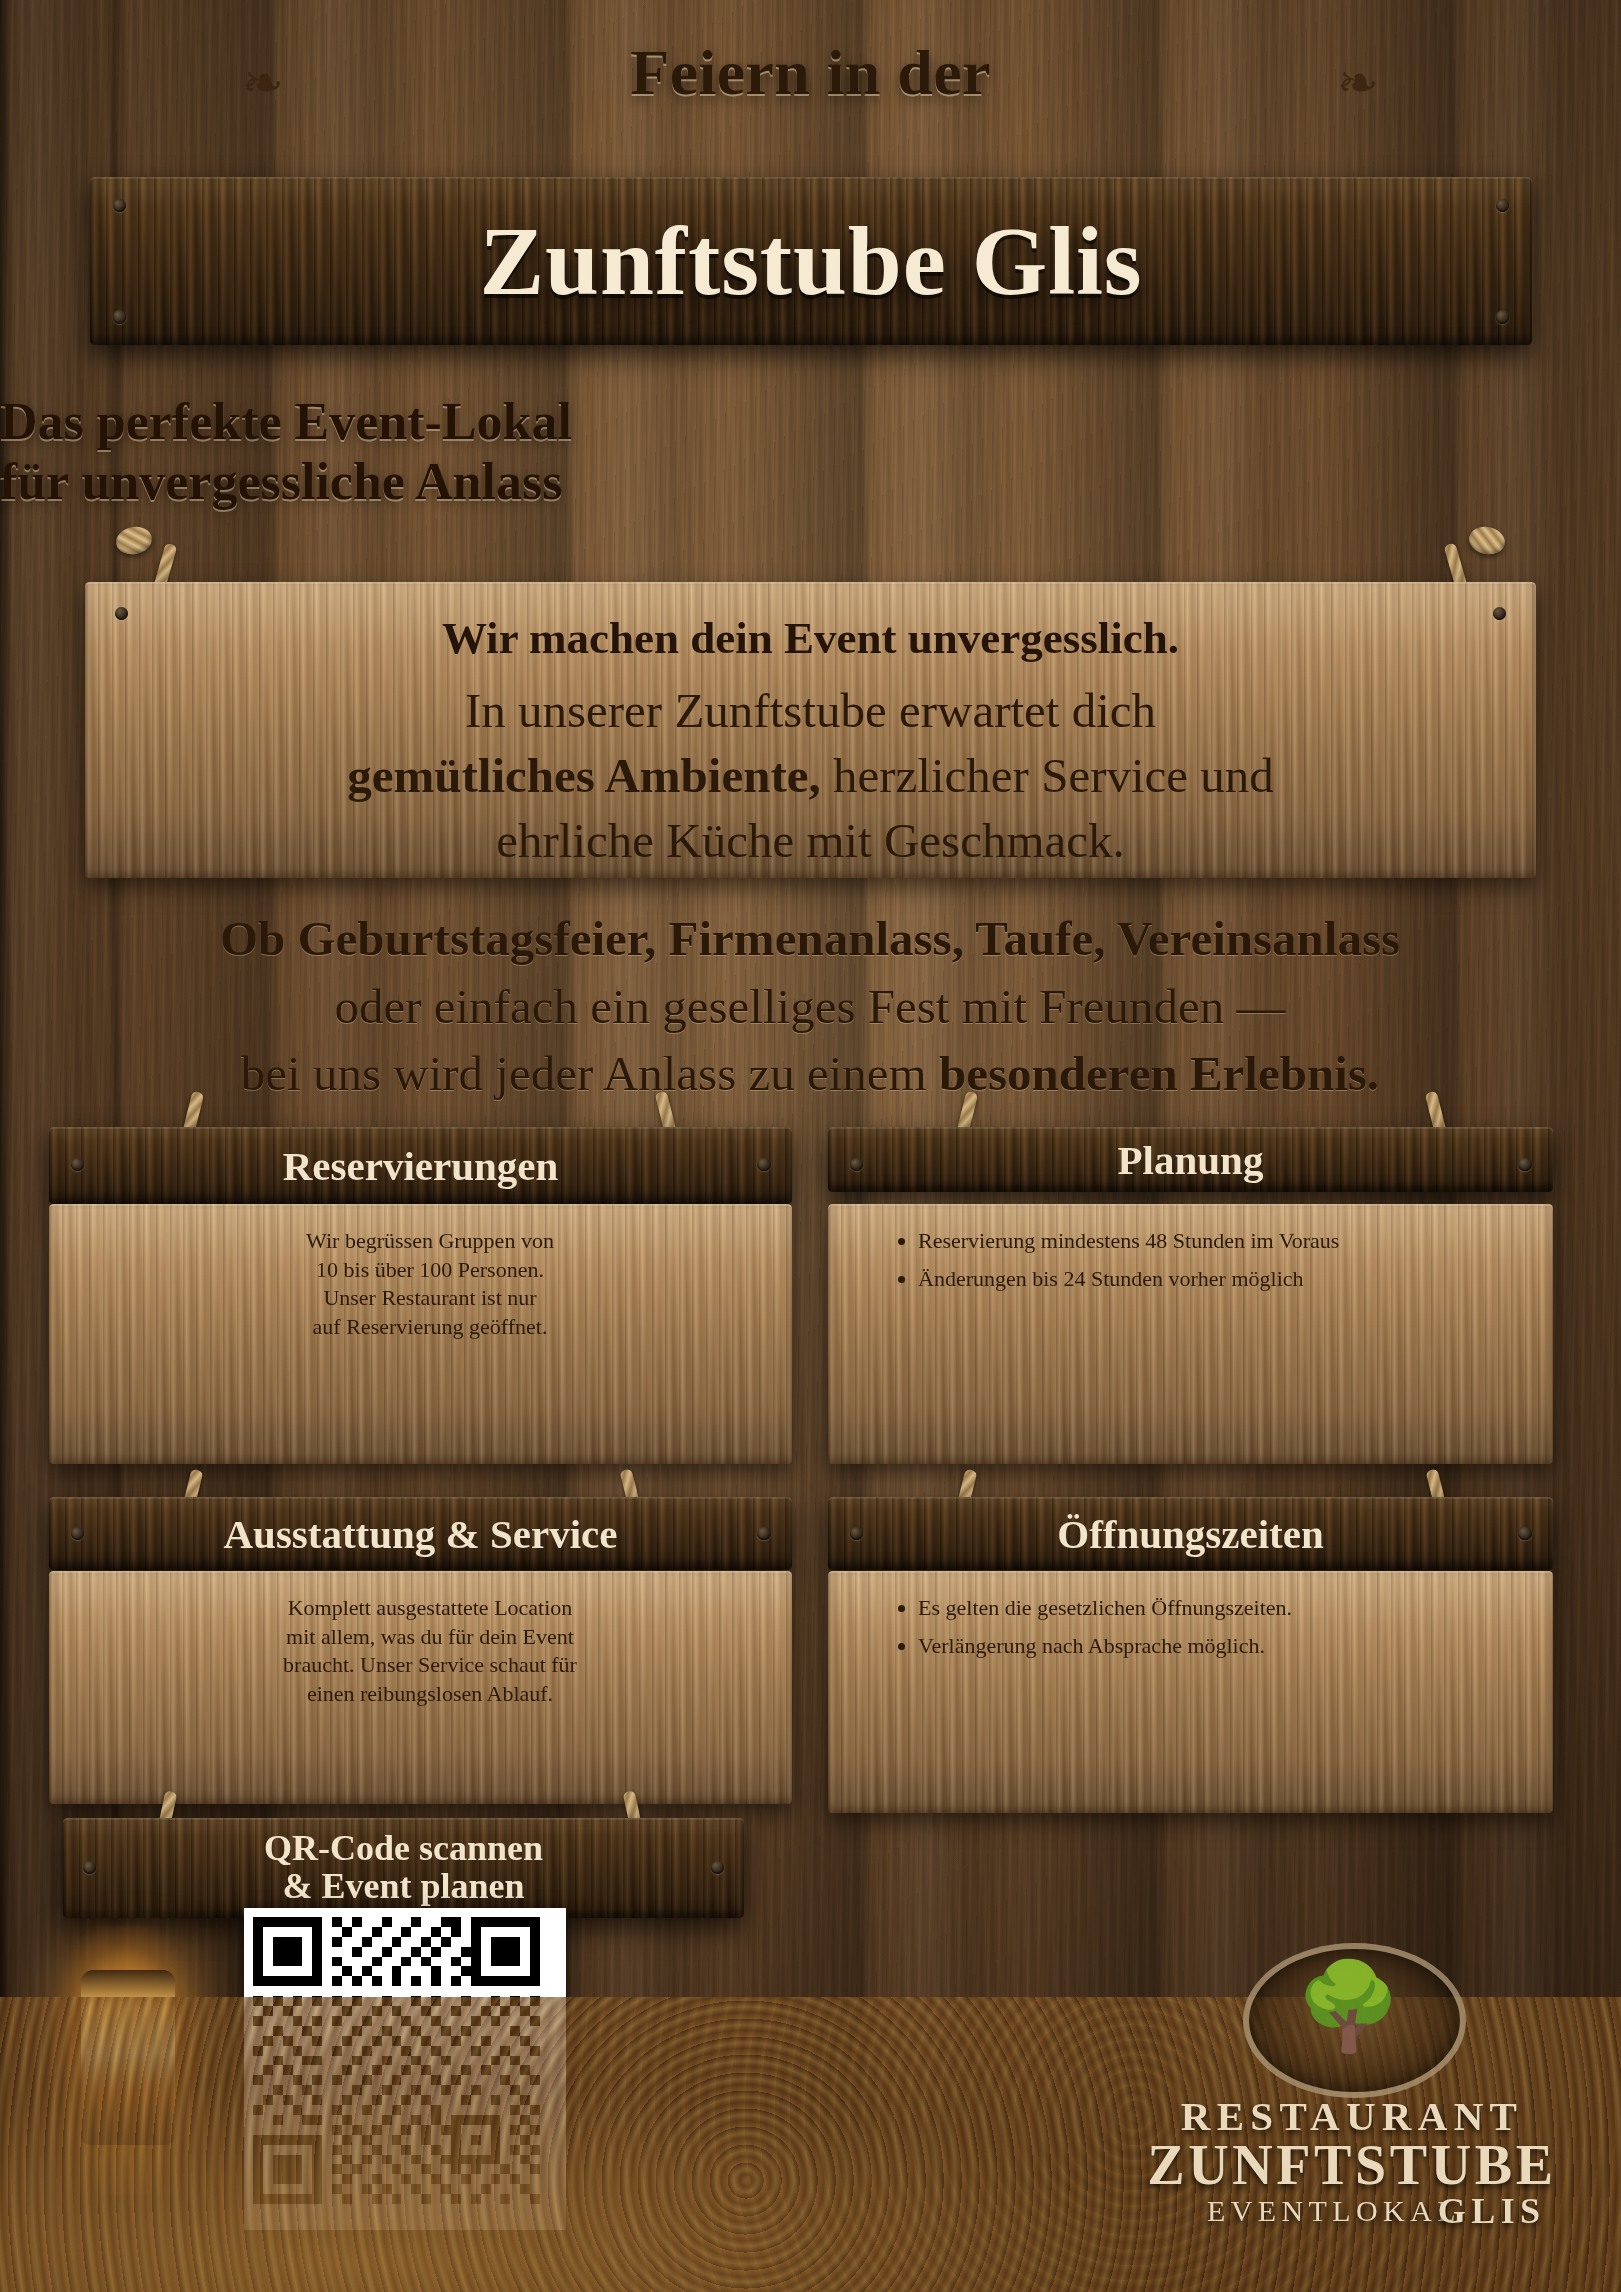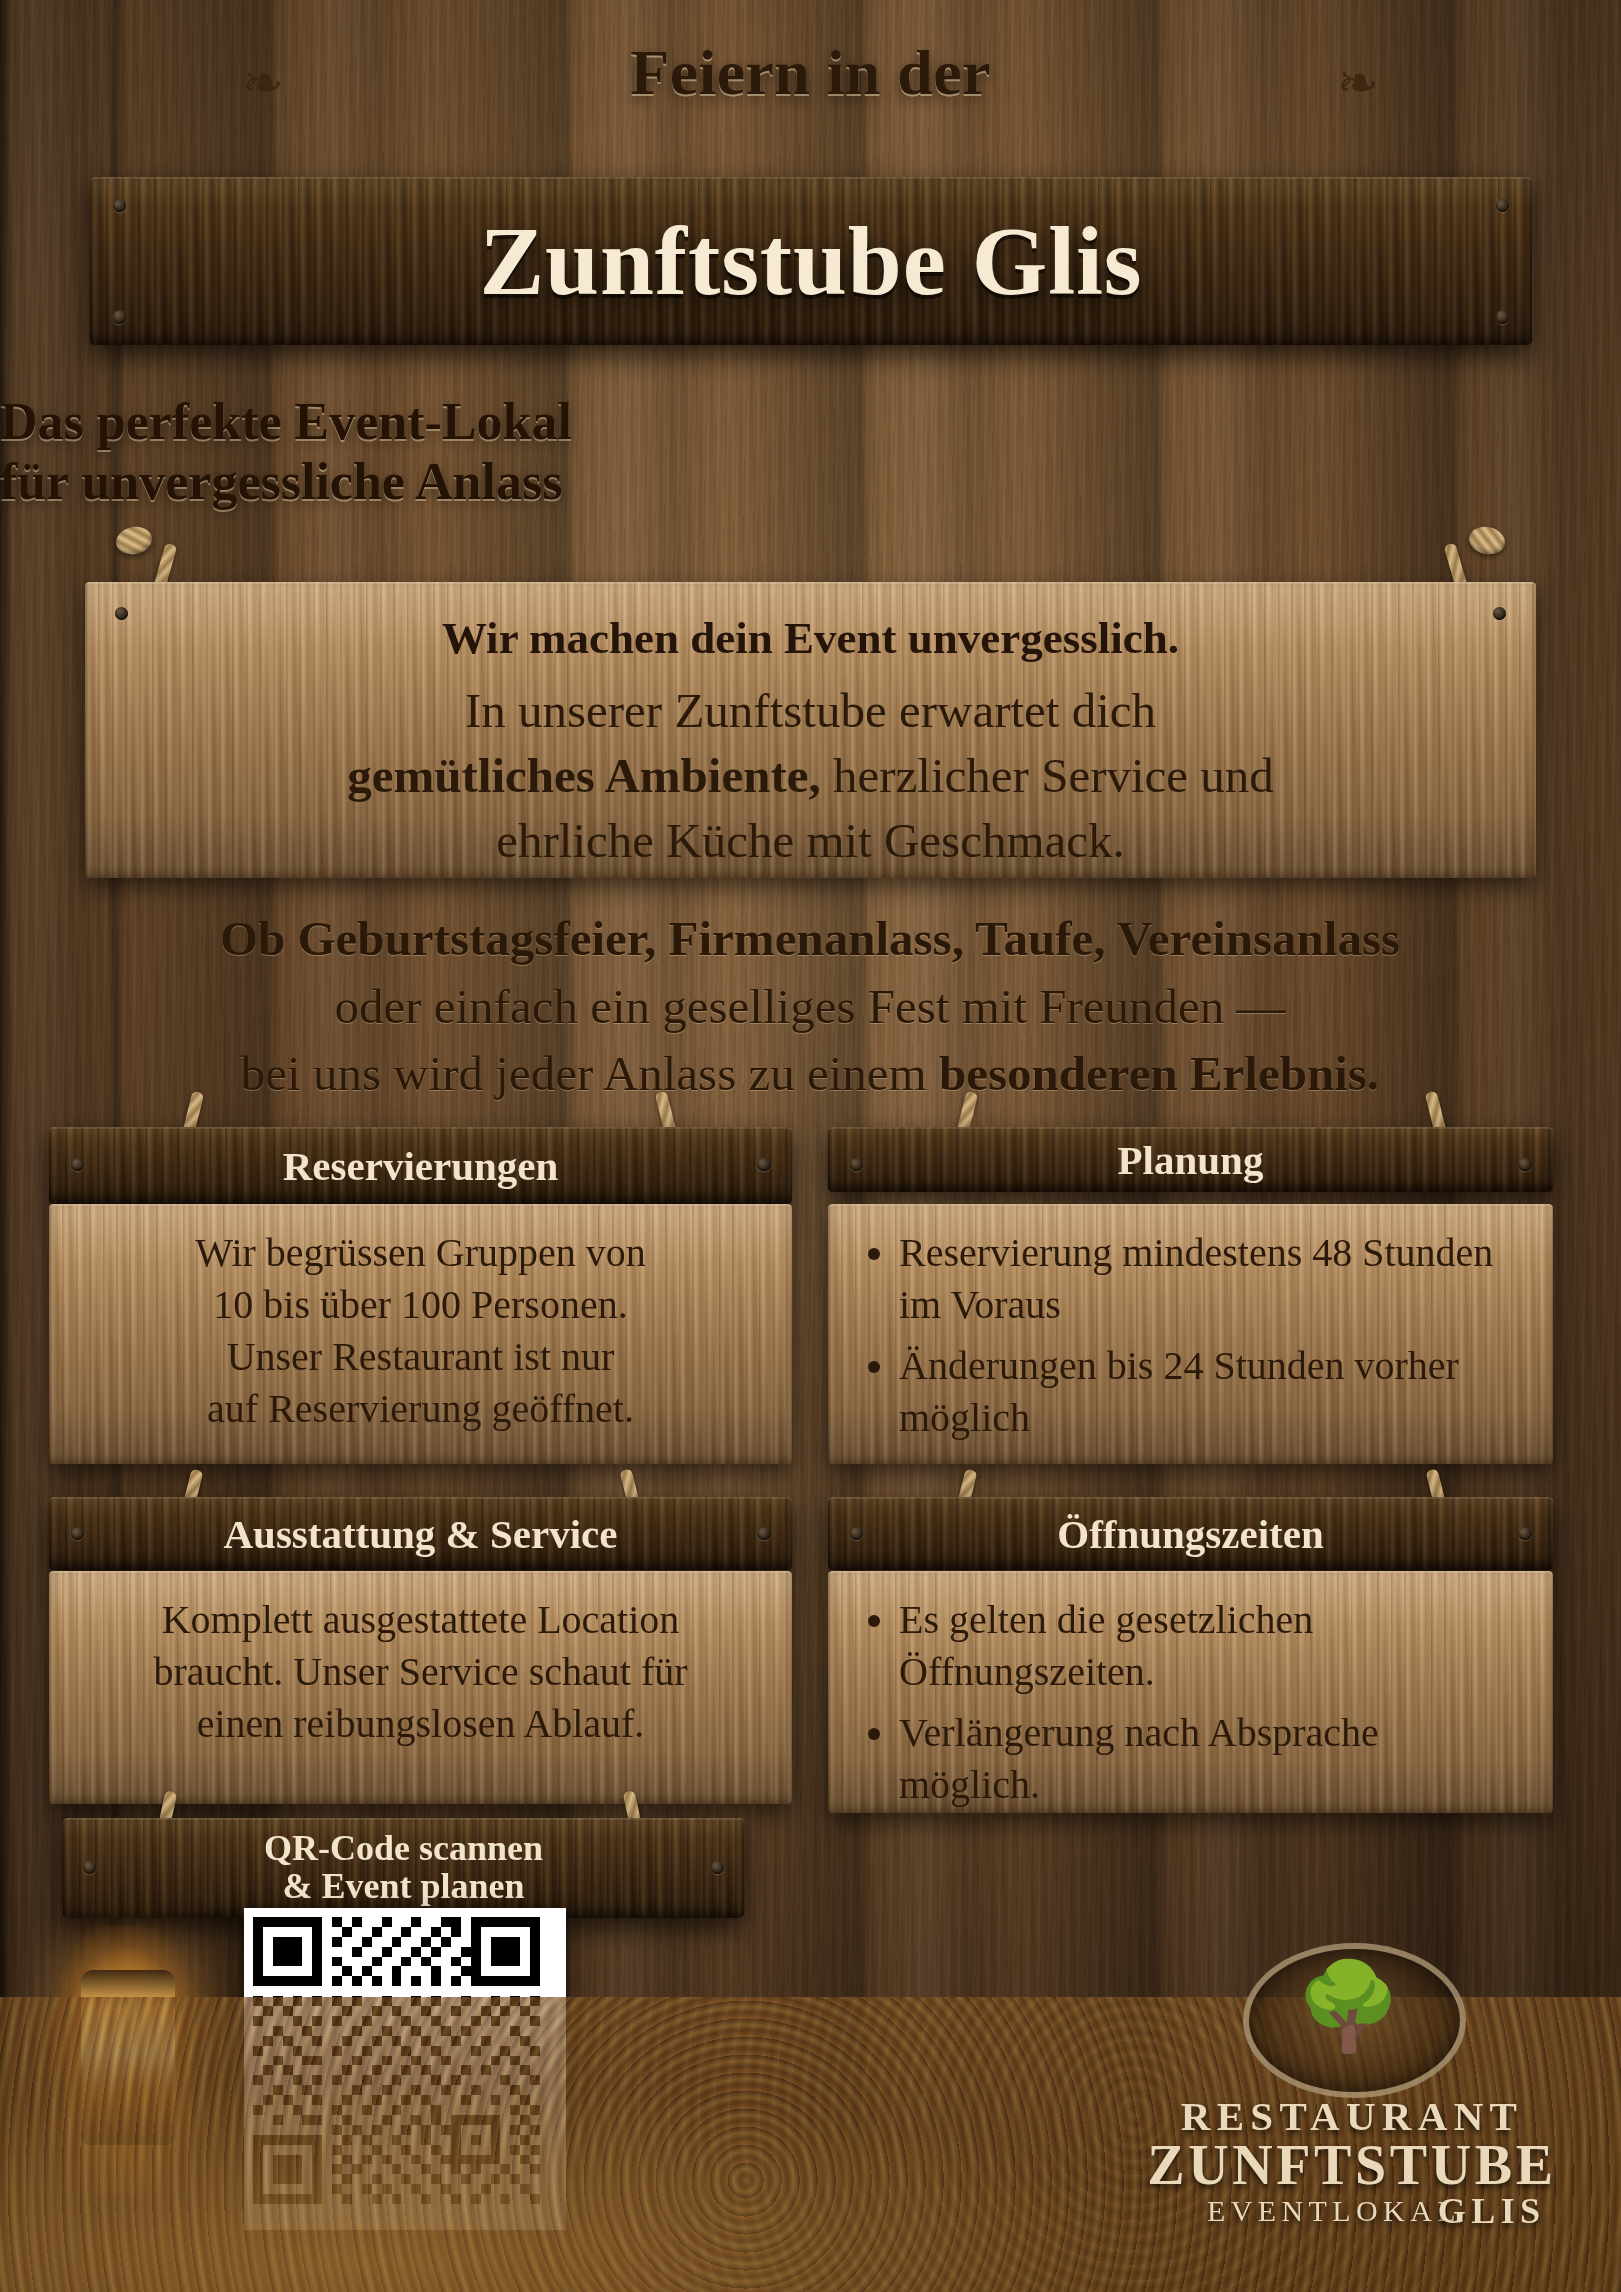--- a/index.html
+++ b/index.html
@@ -216,24 +216,25 @@
   
   .card-header {
     display: flex;
     align-items: center;
     justify-content: center;
     font-size: 41px;
     font-weight: bold;
   }
   .card-body {
     padding: 23px 30px;
-    font-size: 40px;
+    font-size: 22px;
     line-height: 1.30;
     color: #2b1a0a;
     text-align: center;
+    margin-left: 19px;
   }
   .card-body ul {
     margin: 0;
     padding-left: 41px;
     text-align: left;
   }
   .card-body li { margin-bottom: 9px; }
 
   
   .qr-sign {
@@ -431,20 +432,21 @@
   <div class="rope" style="left:184px; top:1469px; height:63px; transform:rotate(14deg);"></div>
   <div class="rope" style="left:627px; top:1469px; height:63px; transform:rotate(-14deg);"></div>
   <div class="sign dark card-header" style="left:49px; top:1497px; width:743px; height:73px;">
     <span class="nail" style="left:21.5px; top:29.6px;"></span>
     <span class="nail" style="right:21.5px; top:29.6px;"></span>
     <span>Ausstattung &amp; Service</span>
   </div>
   <div class="sign" style="left:49px; top:1571px; width:743px; height:233px;">
     <div class="card-body">
       <div>Komplett ausgestattete Location</div>
+      <div>mit allem, was du für dein Event</div>
       <div>braucht. Unser Service schaut für</div>
       <div>einen reibungslosen Ablauf.</div>
     </div>
   </div>
 
   <div class="rope" style="left:958px; top:1469px; height:63px; transform:rotate(14deg);"></div>
   <div class="rope" style="left:1433px; top:1469px; height:63px; transform:rotate(-14deg);"></div>
   <div class="sign dark card-header" style="left:828px; top:1497px; width:725px; height:73px;">
     <span class="nail" style="left:21.5px; top:29.6px;"></span>
     <span class="nail" style="right:21.5px; top:29.6px;"></span>

